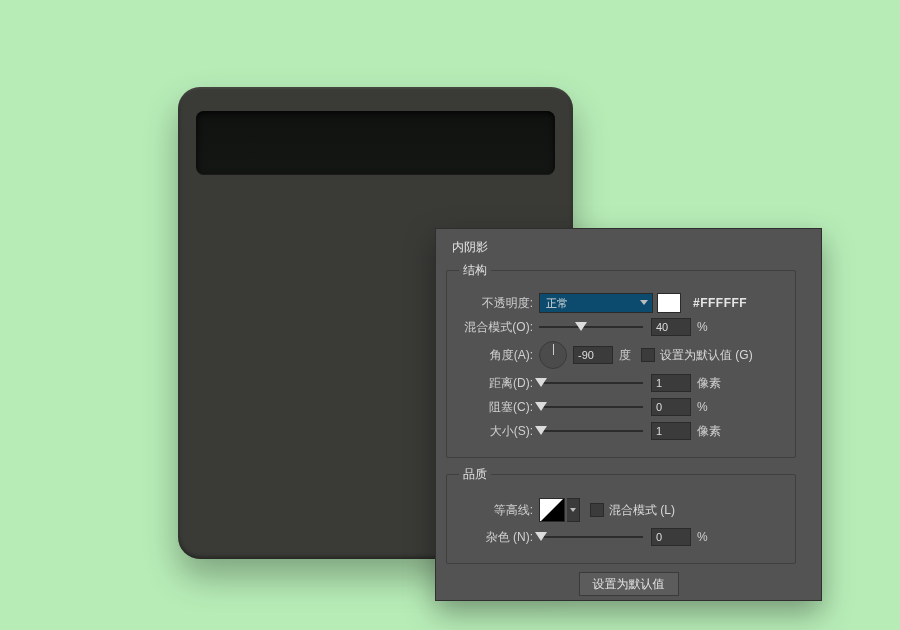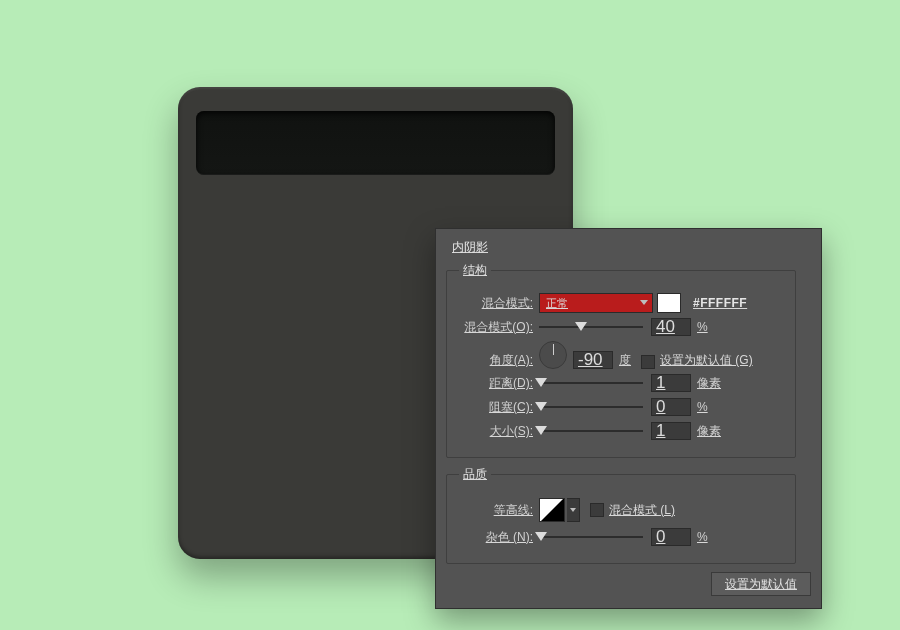--- a/index.html
+++ b/index.html
@@ -20,35 +20,34 @@
     box-shadow:inset 0 2px 6px rgba(0,0,0,.9),
                inset 0 -1px 0 rgba(255,255,255,.06);
   }
 
   
   .panel{
     position:absolute;left:435px;top:228px;width:365px;
     background:#535353;color:#d8d8d8;font-size:12px;
     border:1px solid #2f2f2f;
     box-shadow:0 12px 28px rgba(0,0,0,.35);
-    padding:8px 10px 12px 10px;
-    text-decoration:underline;
+    padding:8px 10px 4px 10px;
   }
   .panel-title{color:#e5e5e5;margin:2px 0 6px 6px;}
   fieldset{
     border:1px solid #3f3f3f;border-radius:2px;
     margin:0 15px 8px 0;padding:10px 12px 12px 12px;
   }
   legend{padding:0 4px;color:#e0e0e0;}
 
   .row{display:flex;align-items:center;margin:4px 0;height:20px;}
   .lbl{width:74px;text-align:right;margin-right:6px;color:#d0d0d0;white-space:nowrap;}
 
   .select{
-    width:90px;height:18px;background:#b91c1c;border:1px solid #2a2a2a;
+    width:90px;height:18px;background:#0c4a6e;border:1px solid #2a2a2a;
     color:#ddd;padding:0 16px 0 6px;position:relative;font-size:11px;line-height:18px;
   }
   .select .chev{
     position:absolute;right:4px;top:6px;width:0;height:0;
     border-left:4px solid transparent;border-right:4px solid transparent;
     border-top:5px solid #bdbdbd;
   }
   .swatch{width:22px;height:18px;background:#fff;border:1px solid #2a2a2a;margin-left:4px;}
   .hex-callout{color:#e5e5e5;font-weight:bold;margin-left:12px;letter-spacing:.5px;}
 
@@ -58,21 +57,21 @@
   .slider .track{
     position:absolute;left:0;right:0;top:5px;height:2px;background:#2c2c2c;
   }
   .slider .thumb{
     position:absolute;top:1px;width:0;height:0;
     border-left:6px solid transparent;border-right:6px solid transparent;
     border-top:9px solid #dcdcdc;transform:translateX(-6px);
   }
   .num{
     width:30px;height:16px;background:#3b3b3b;border:1px solid #2a2a2a;
-    color:#ddd;font-size:17px;padding:0 4px;line-height:16px;text-align:left;
+    color:#ddd;font-size:11px;padding:0 4px;line-height:16px;text-align:left;
   }
   .unit{margin-left:6px;color:#cfcfcf;}
 
   .angle-dial{
     width:26px;height:26px;border:1px solid #3a3a3a;border-radius:50%;
     background:#4b4b4b;position:relative;margin-right:6px;
   }
   .angle-dial .needle{
     position:absolute;left:50%;top:50%;width:1px;height:11px;background:#cfcfcf;
     transform-origin:top center;transform:rotate(180deg);
@@ -88,60 +87,60 @@
   }
   .contour-chev{
     width:12px;height:22px;border:1px solid #2a2a2a;border-left:none;background:#3b3b3b;
     display:flex;align-items:center;justify-content:center;margin-right:10px;
   }
   .contour-chev::after{
     content:"";width:0;height:0;border-left:3px solid transparent;border-right:3px solid transparent;
     border-top:4px solid #bdbdbd;
   }
 
-  .btn-row{display:flex;gap:28px;justify-content:flex-end;margin-top:4px;}
+  .btn-row{display:flex;gap:28px;justify-content:center;margin-top:4px;}
   .btn{
     min-width:98px;height:22px;line-height:22px;text-align:center;
     background:#5c5c5c;border:1px solid #3a3a3a;color:#e2e2e2;font-size:12px;
   }
 </style>
 </head>
 <body>
 
 <div class="device">
   <div class="screen"></div>
 </div>
 
 <div class="panel">
   <div class="panel-title">内阴影</div>
 
   <fieldset>
     <legend>结构</legend>
 
     <div class="row">
-      <div class="lbl">混合模式:</div>
+      <div class="lbl">不透明度:</div>
       <div class="select">
         <span>正常</span>
         <span class="chev"></span>
       </div>
       <div class="swatch" style="background: rgb(255, 255, 255);"></div>
       <div class="hex-callout">#FFFFFF</div>
     </div>
 
     <div class="row">
       <div class="lbl">混合模式(O):</div>
       <div class="slider">
         <div class="track"></div>
           <div class="thumb" style="left: 40%;"></div>
       </div>
       <div class="num">40</div>
       <div class="unit">%</div>
     </div>
 
-    <div class="row" style="height:28px;align-items:flex-end;">
+    <div class="row" style="height:28px;">
       <div class="lbl">角度(A):</div>
       <div class="angle-dial">
           <div class="needle"></div>
         </div>
       <div class="num">-90</div>
       <div class="unit" style="margin-right:10px;">度</div>
       <div class="chk"></div>
       <div>设置为默认值 (G)</div>
     </div>
 

